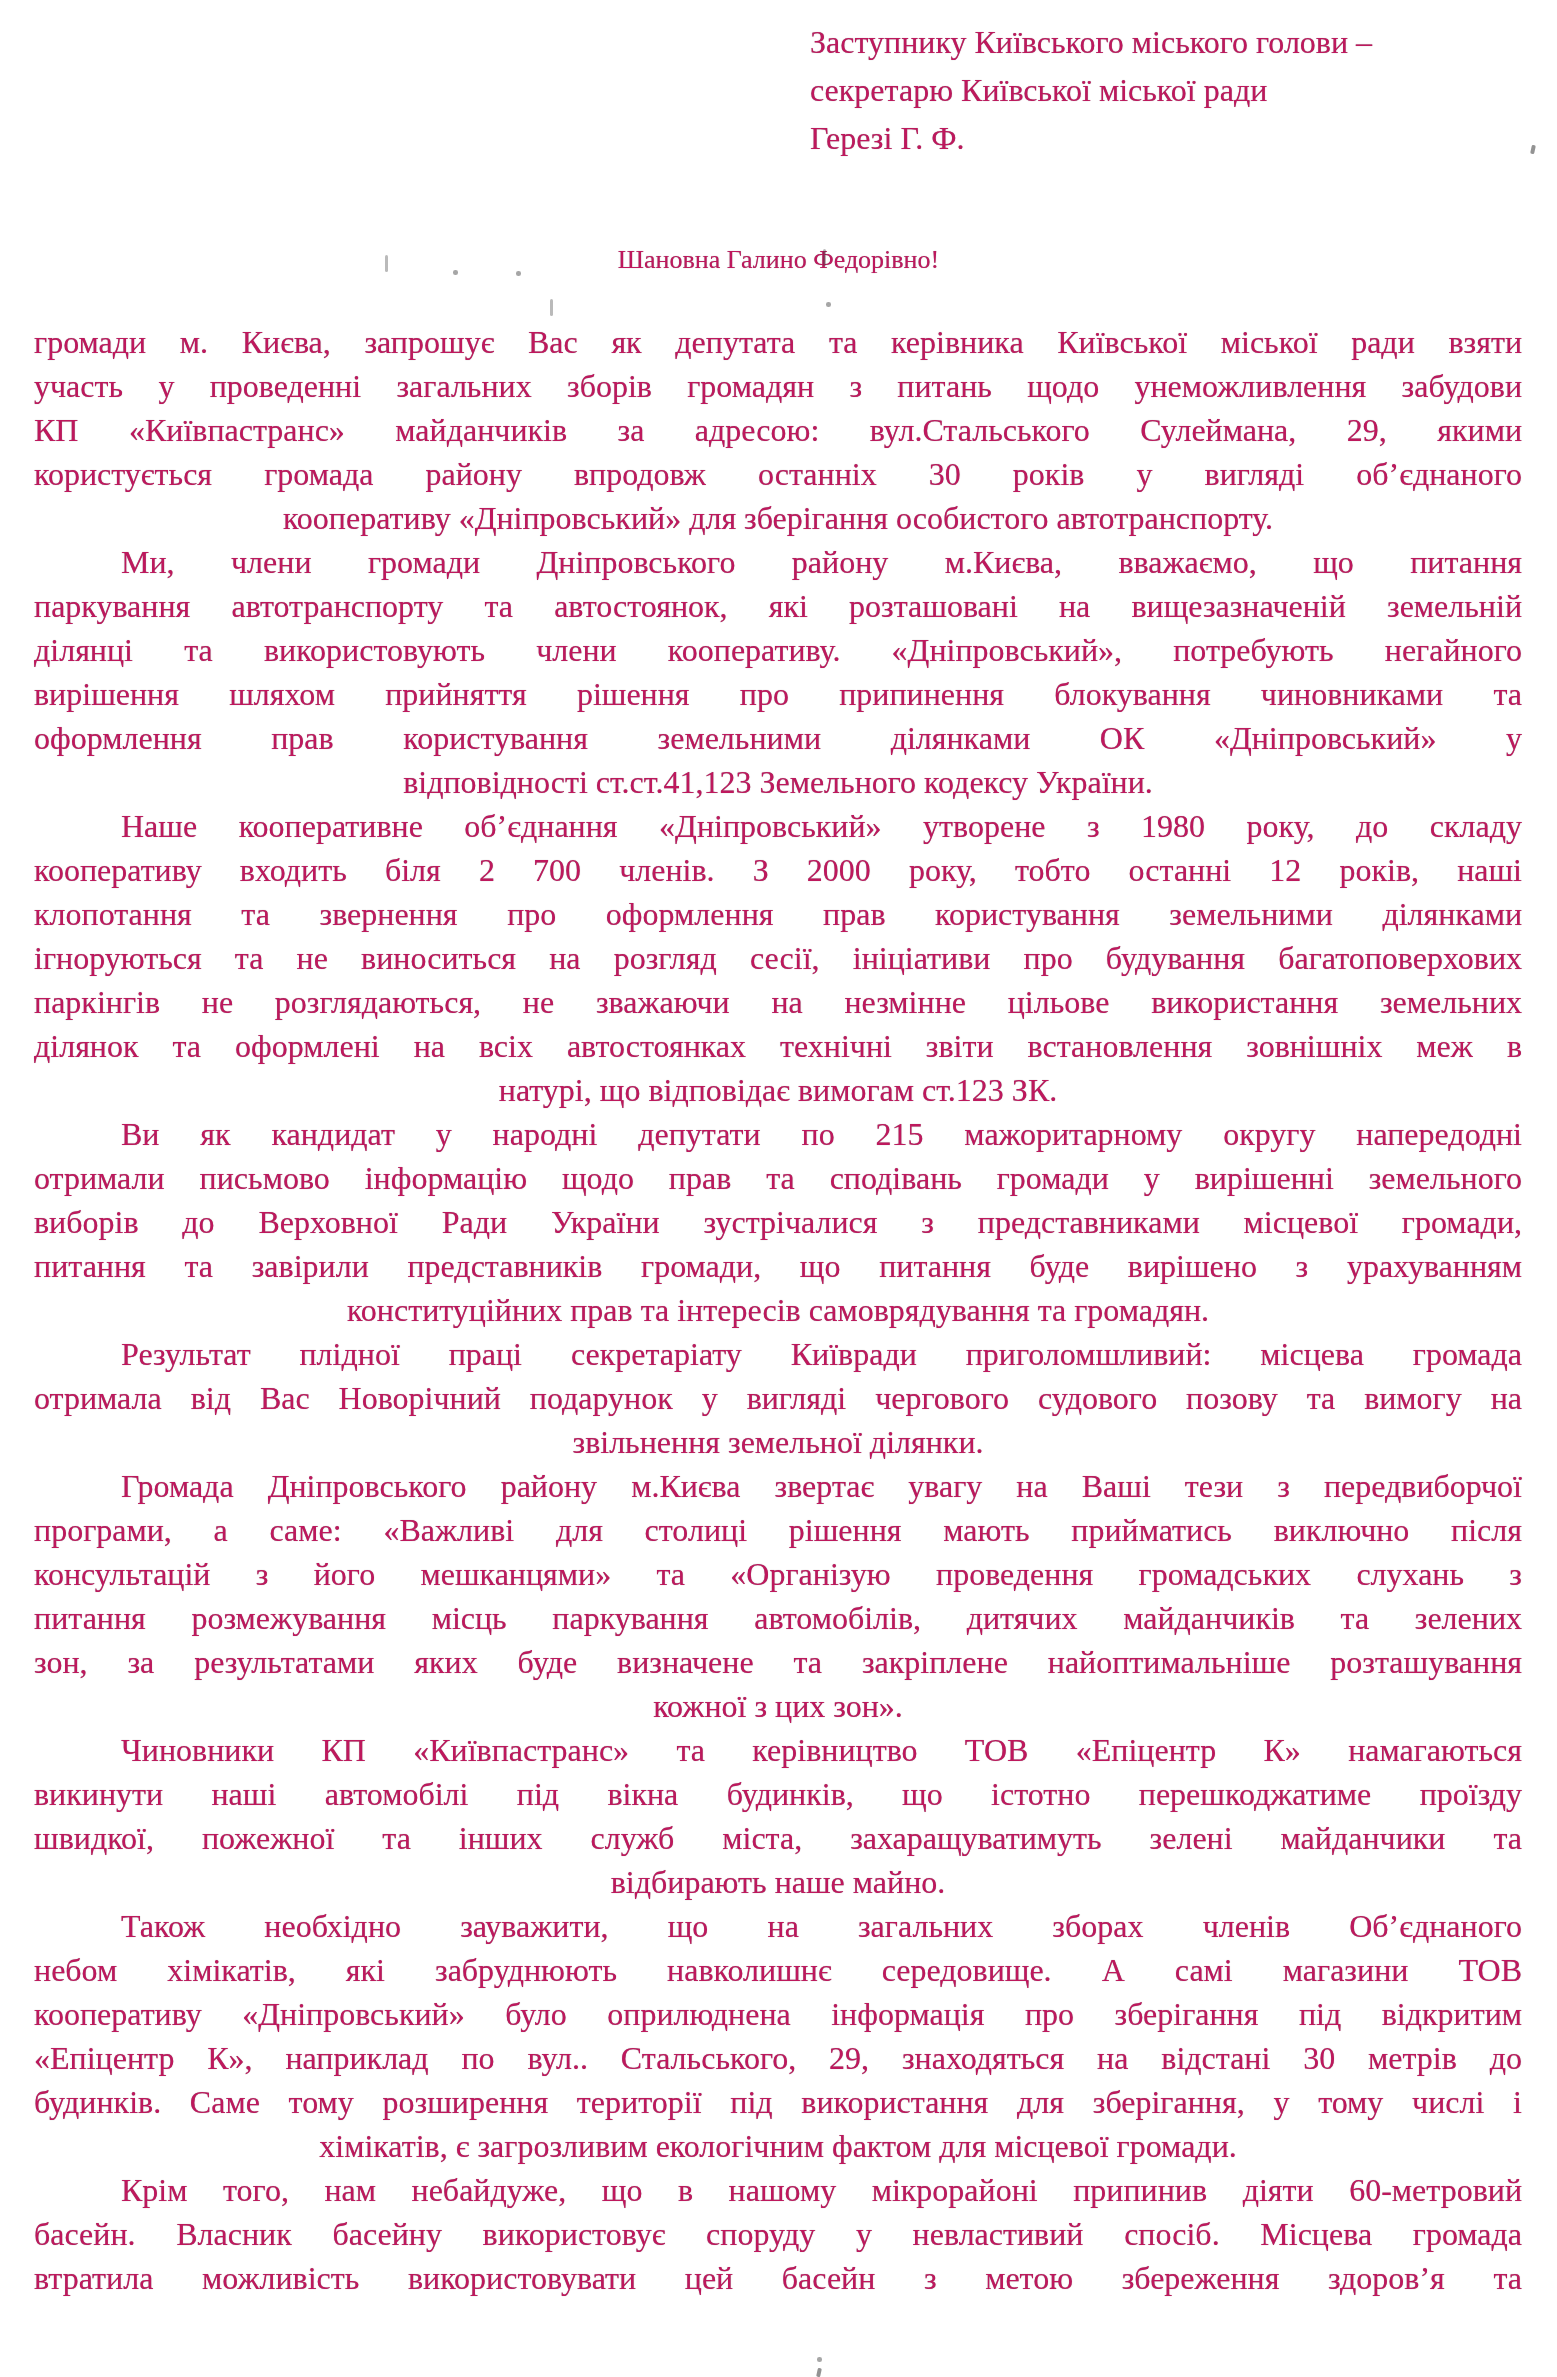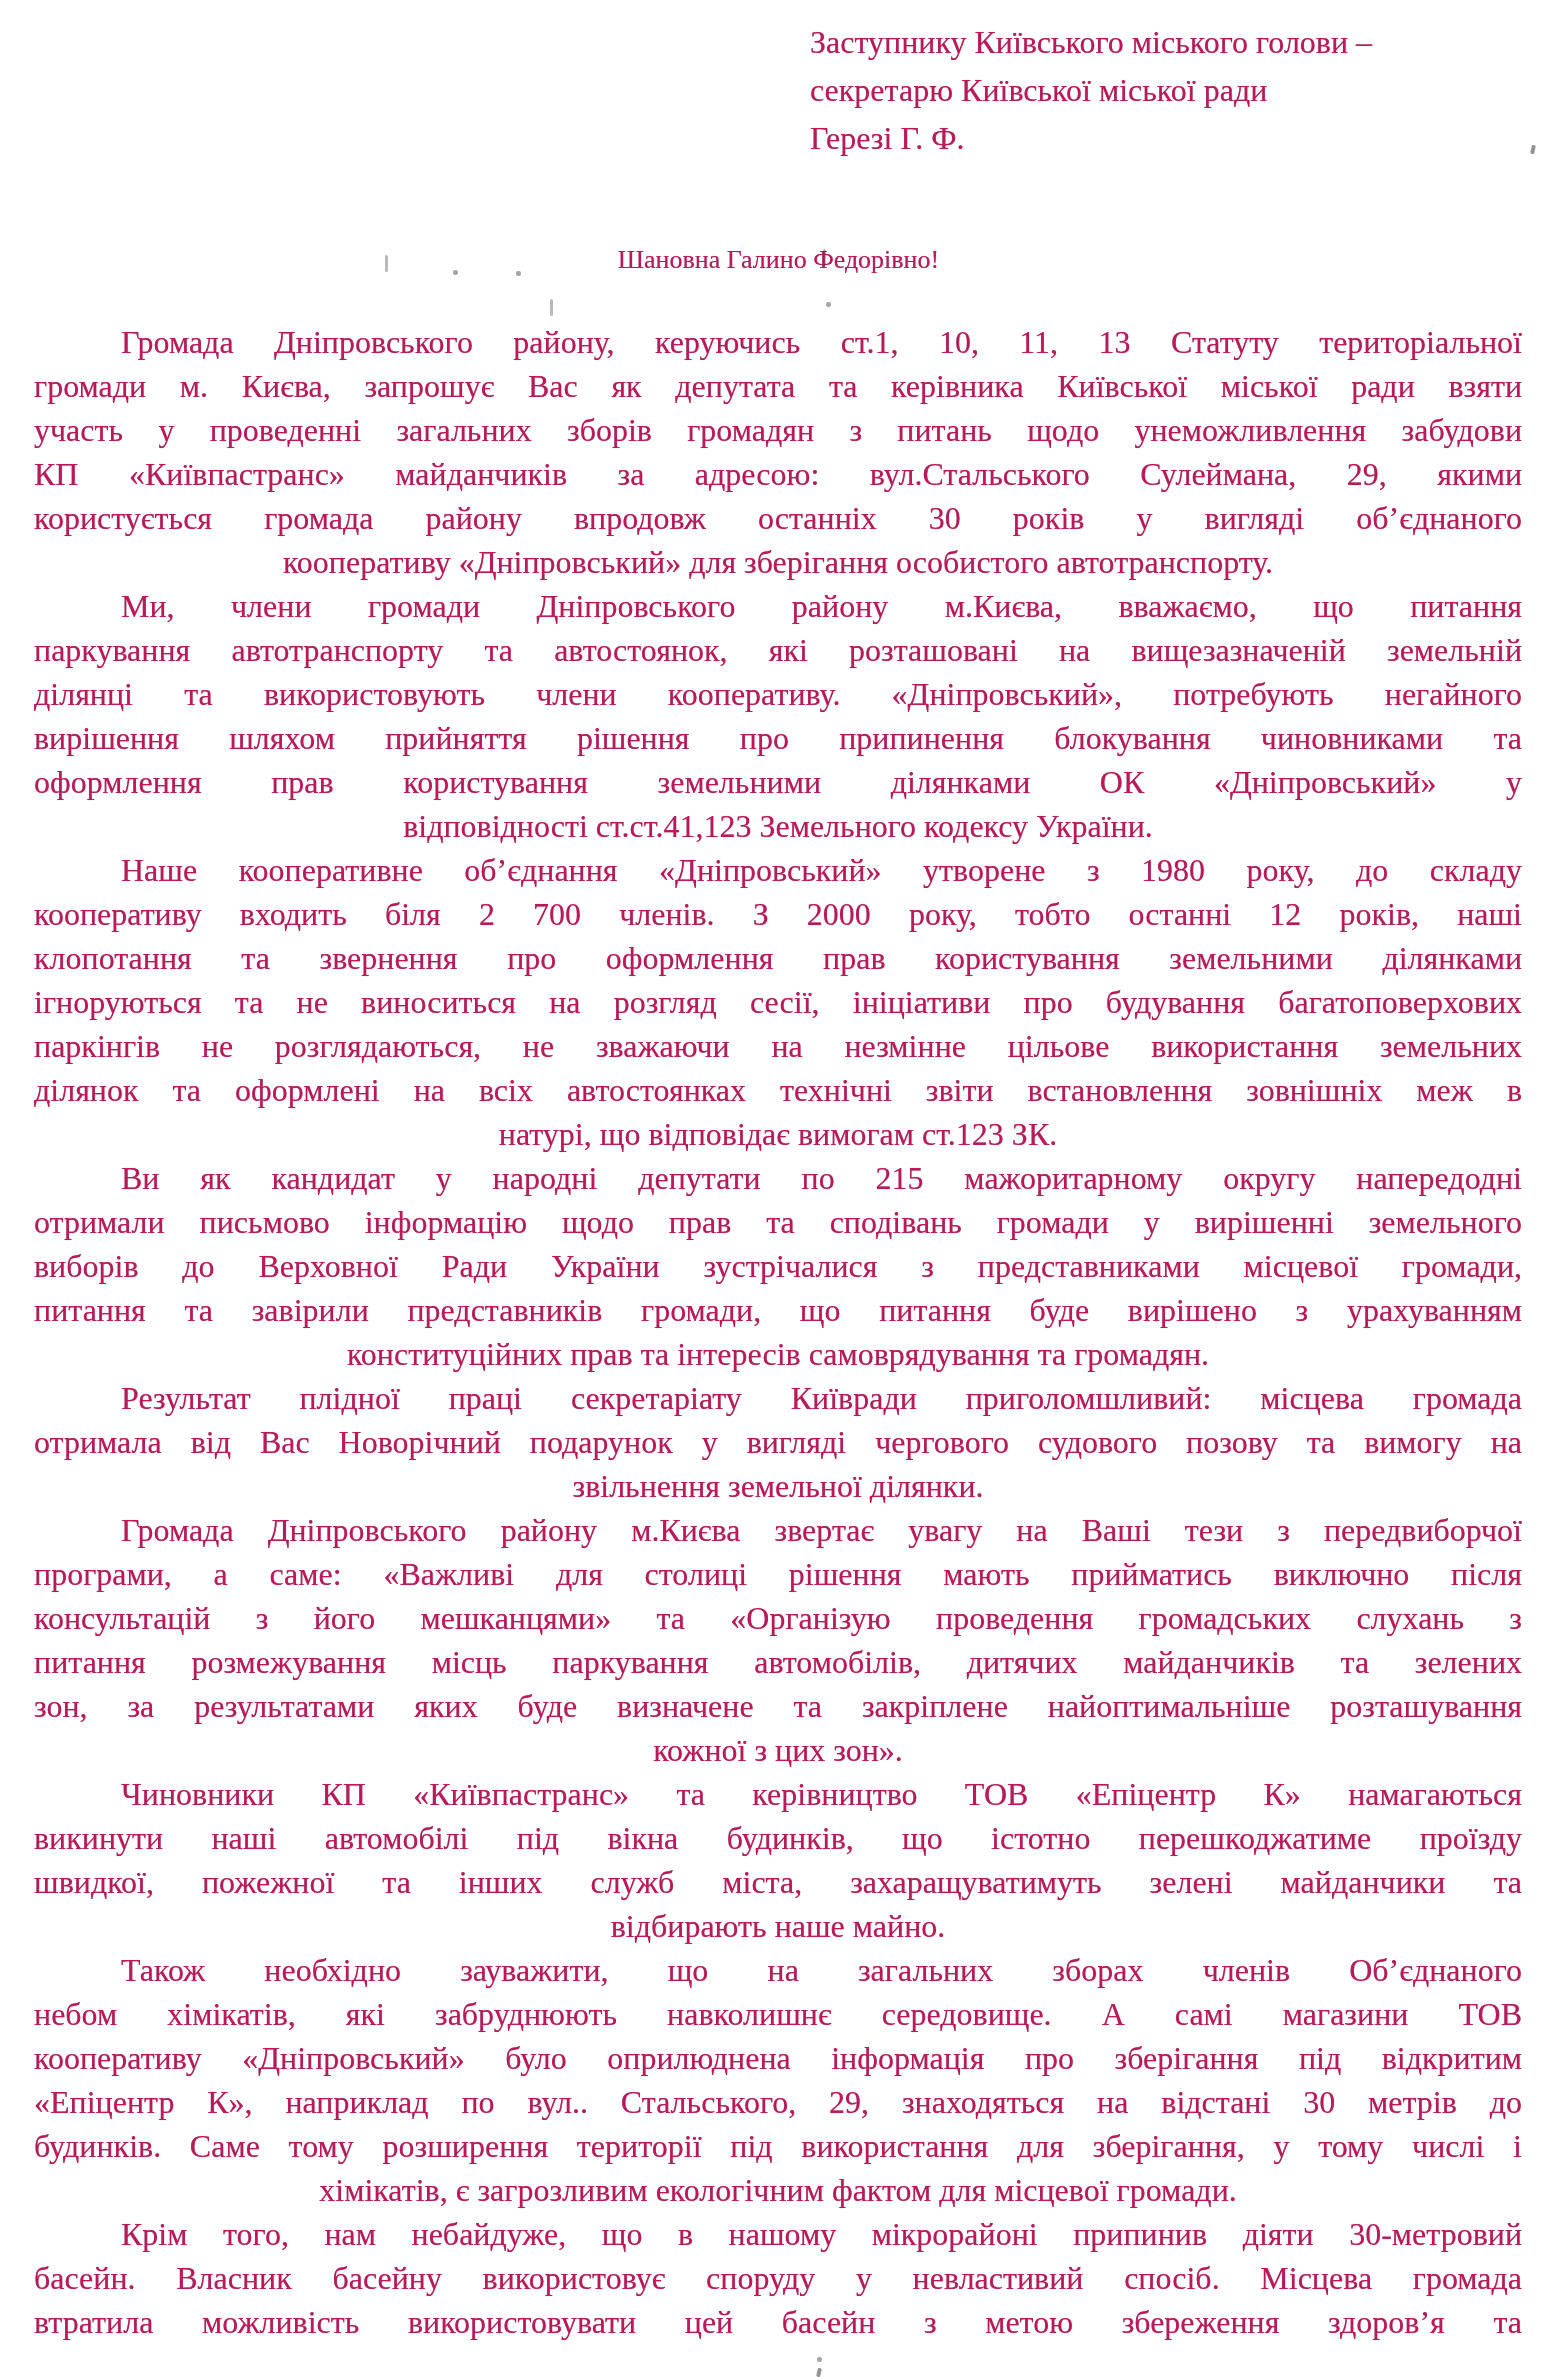--- a/index.html
+++ b/index.html
@@ -62,21 +62,20 @@
     <div class="r-line">Заступнику Київського міського голови –</div>
     <div class="r-line">секретарю Київської міської ради</div>
     <div class="r-line">Герезі Г. Ф.</div>
   </div>
 
   <div class="salutation">Шановна Галино Федорівно!</div>
 
   <div class="body-text">
 
     <div class="para">
-      <div class="ln first">Громада Дніпровського району, керуючись ст.1, 10, 11, 13 Статуту територіальної</div>
       <div class="ln">громади м. Києва, запрошує Вас як депутата та керівника Київської міської ради взяти</div>
       <div class="ln">участь у проведенні загальних зборів громадян з питань щодо унеможливлення забудови</div>
       <div class="ln">КП «Київпастранс» майданчиків за адресою: вул.Стальського Сулеймана, 29, якими</div>
       <div class="ln">користується громада району впродовж останніх 30 років у вигляді об’єднаного</div>
       <div class="ln last">кооперативу «Дніпровський» для зберігання особистого автотранспорту.</div>
     </div>
 
     <div class="para">
       <div class="ln first">Ми, члени громади Дніпровського району м.Києва, вважаємо, що питання</div>
       <div class="ln">паркування автотранспорту та автостоянок, які розташовані на вищезазначеній земельній</div>
@@ -129,21 +128,21 @@
     <div class="para">
       <div class="ln first">Також необхідно зауважити, що на загальних зборах членів Об’єднаного</div>
       <div class="ln">небом хімікатів, які забруднюють навколишнє середовище. А самі магазини ТОВ</div>
       <div class="ln">кооперативу «Дніпровський» було оприлюднена інформація про зберігання під відкритим</div>
       <div class="ln">«Епіцентр К», наприклад по вул.. Стальського, 29, знаходяться на відстані 30 метрів до</div>
       <div class="ln">будинків. Саме тому розширення території під використання для зберігання, у тому числі і</div>
       <div class="ln last">хімікатів, є загрозливим екологічним фактом для місцевої громади.</div>
     </div>
 
     <div class="para">
-      <div class="ln first">Крім того, нам небайдуже, що в нашому мікрорайоні припинив діяти 30-метровий</div>
+      <div class="ln first">Крім того, нам небайдуже, що в нашому мікрорайоні припинив діяти 60-метровий</div>
       <div class="ln">басейн. Власник басейну використовує споруду у невластивий спосіб. Місцева громада</div>
       <div class="ln">втратила можливість використовувати цей басейн з метою збереження здоров’я та</div>
     </div>
 
   </div>
 
   <div class="artifact a-comma" style="left:1531px; top:145px;"></div>
   <div class="artifact a-dash" style="left:385px;  top:255px;"></div>
   <div class="artifact a-dot" style="left:453px;  top:270px;"></div>
   <div class="artifact a-dot" style="left:516px;  top:271px;"></div>

